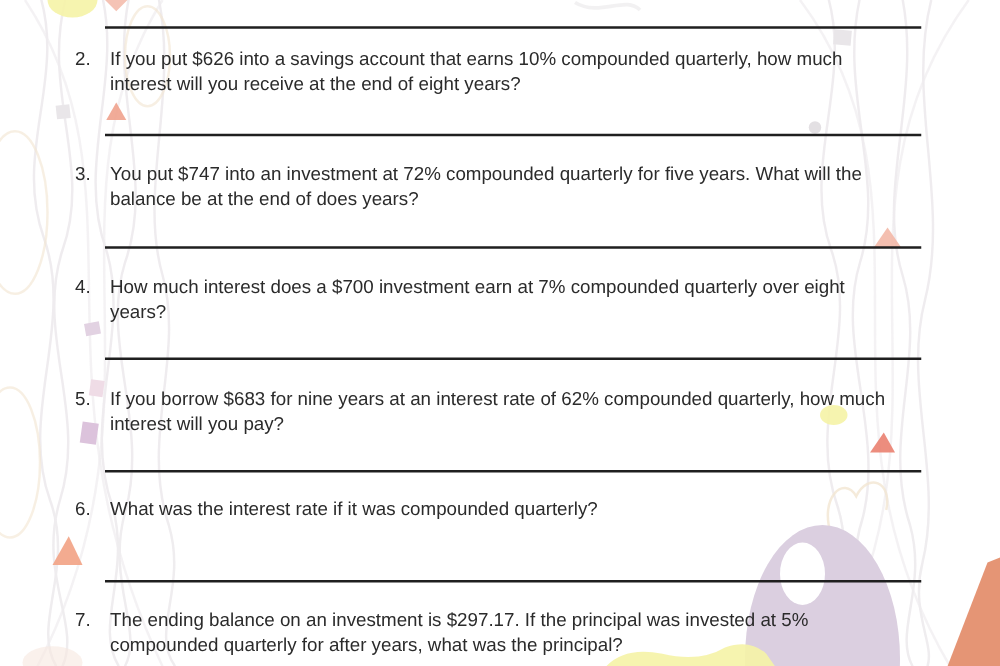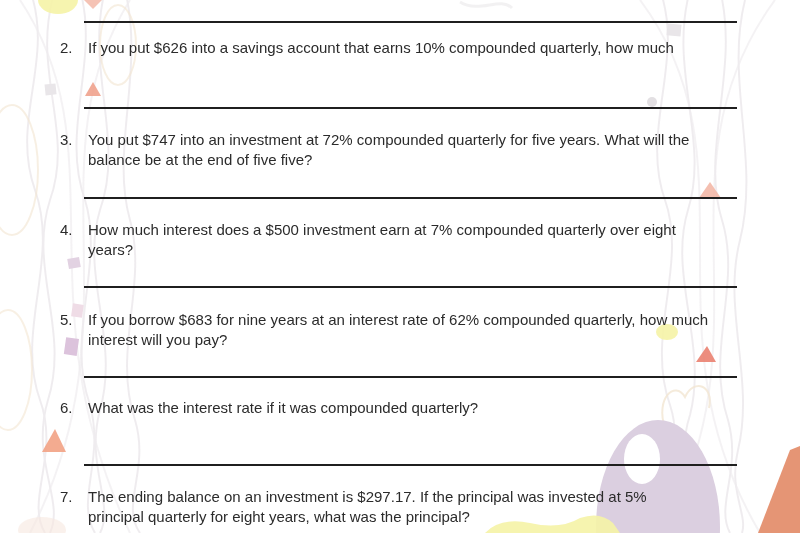--- a/index.html
+++ b/index.html
@@ -98,35 +98,36 @@
   <div class="answer-line" style="top:107px"></div>
   <div class="answer-line" style="top:197px"></div>
   <div class="answer-line" style="top:286px"></div>
   <div class="answer-line" style="top:376px"></div>
   <div class="answer-line" style="top:464px"></div>
 
   <div class="q" style="top:38px">
     <span class="qnum">2.</span>
     <span class="qtext">
       <span class="qline">If you put $626 into a savings account that earns 10% compounded quarterly, how much</span>
+      <span class="qline">interest will you receive at the end of eight years?</span>
     </span>
   </div>
 
   <div class="q" style="top:130px">
     <span class="qnum">3.</span>
     <span class="qtext">
       <span class="qline">You put $747 into an investment at 72% compounded quarterly for five years. What will the</span>
-      <span class="qline">balance be at the end of five five?</span>
+      <span class="qline">balance be at the end of does years?</span>
     </span>
   </div>
 
   <div class="q" style="top:220px">
     <span class="qnum">4.</span>
     <span class="qtext">
-      <span class="qline">How much interest does a $500 investment earn at 7% compounded quarterly over eight</span>
+      <span class="qline">How much interest does a $700 investment earn at 7% compounded quarterly over eight</span>
       <span class="qline">years?</span>
     </span>
   </div>
 
   <div class="q" style="top:310px">
     <span class="qnum">5.</span>
     <span class="qtext">
       <span class="qline">If you borrow $683 for nine years at an interest rate of 62% compounded quarterly, how much</span>
       <span class="qline">interest will you pay?</span>
     </span>
@@ -136,17 +137,17 @@
     <span class="qnum">6.</span>
     <span class="qtext">
       <span class="qline">What was the interest rate if it was compounded quarterly?</span>
     </span>
   </div>
 
   <div class="q" style="top:487px">
     <span class="qnum">7.</span>
     <span class="qtext">
       <span class="qline">The ending balance on an investment is $297.17. If the principal was invested at 5%</span>
-      <span class="qline">principal quarterly for eight years, what was the principal?</span>
+      <span class="qline">compounded quarterly for after years, what was the principal?</span>
     </span>
   </div>
 
 </div>
 
 </body></html>

